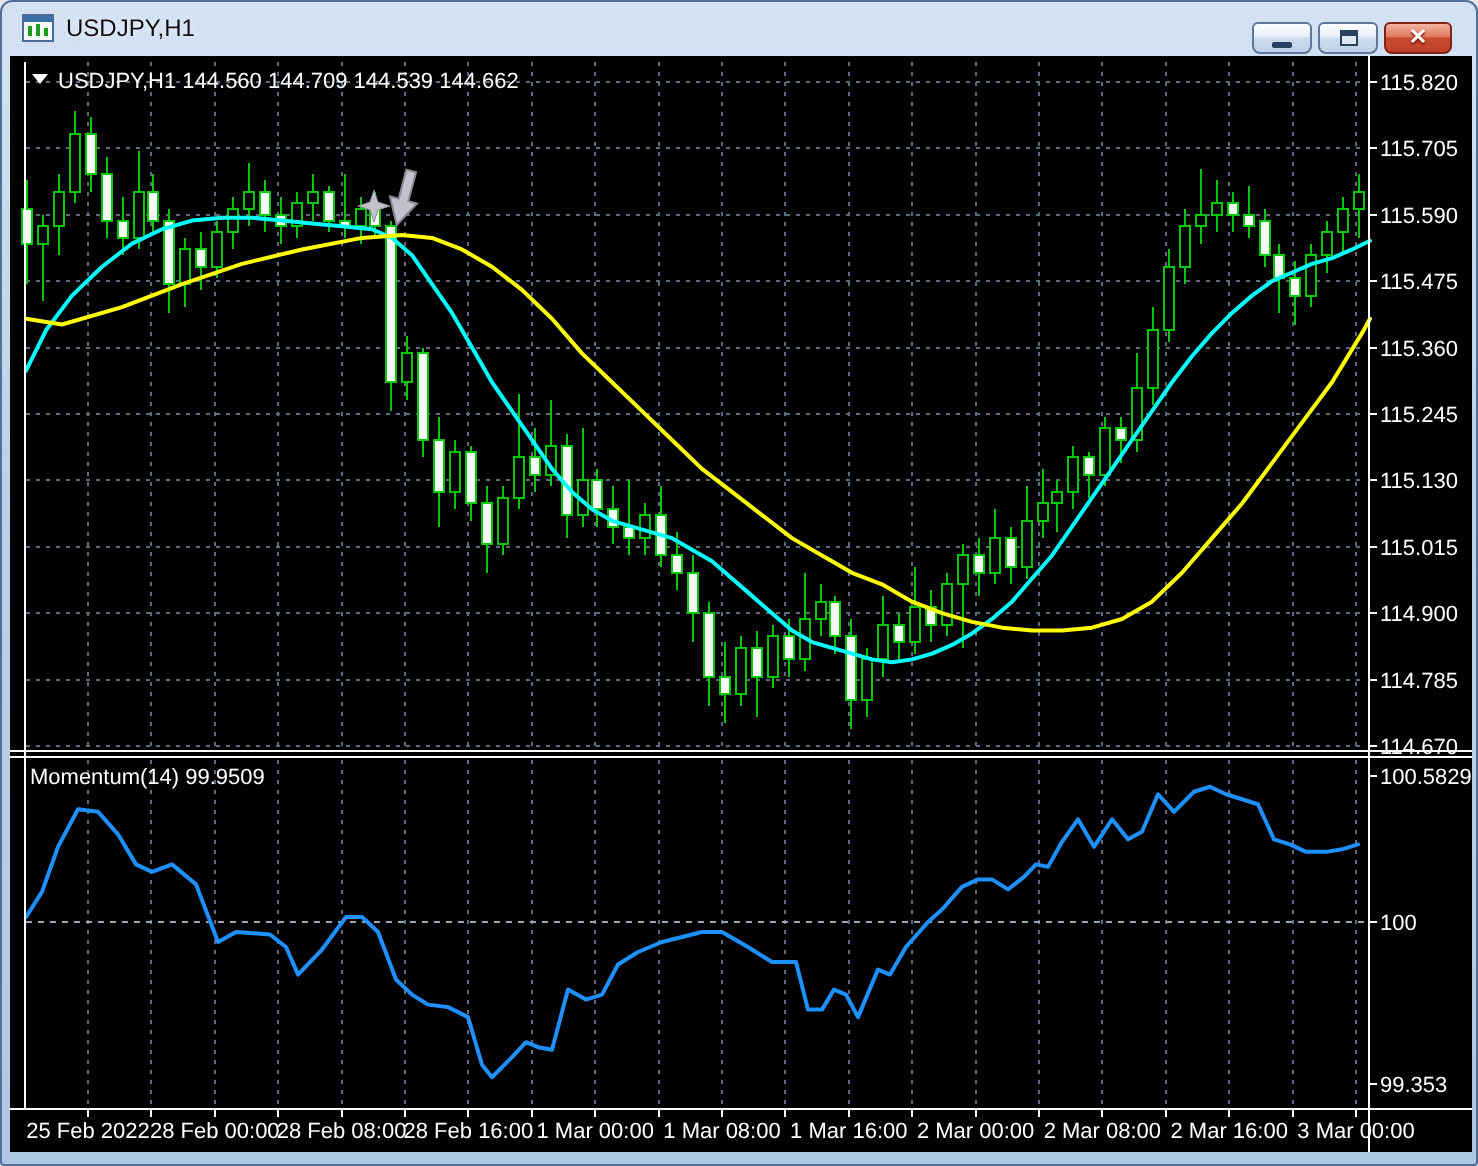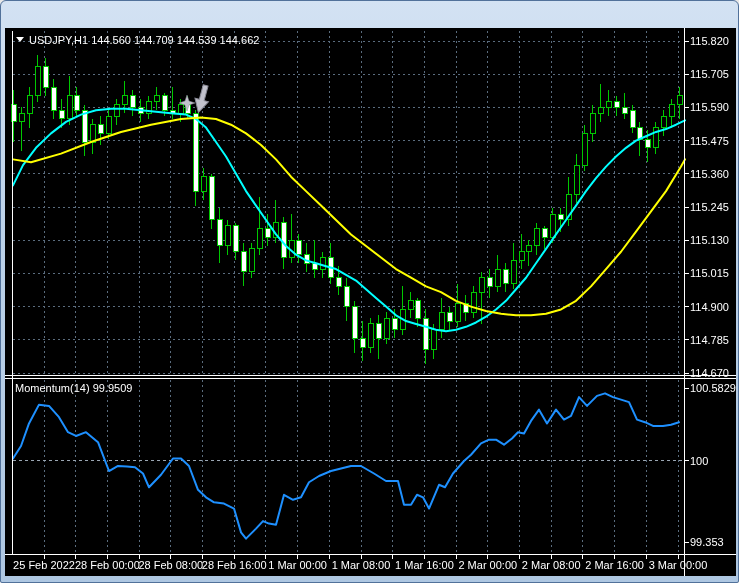--- a/index.html
+++ b/index.html
@@ -18,20 +18,43 @@
   .glyph-min{width:10px;height:3px;background:#27415f;margin-top:7px;border-radius:1px;}
   .glyph-max{width:9px;height:8px;box-sizing:border-box;border:1px solid #27415f;border-top-width:3px;background:#dde8f4;}
   .glyph-close{color:#fff;font-size:11px;font-weight:bold;line-height:14px;text-shadow:0 1px 1px #6d1708;}
   .client{position:absolute;left:4px;top:27px;width:731px;height:548px;background:#000;}
   svg text{font-family:"Liberation Sans",sans-serif;font-size:11px;fill:#ffffff;}
 </style>
 </head>
 <body>
 
 <div class="window">
+  <div class="titlebar">
+    <span class="app-icon">
+      <svg width="16" height="14" viewBox="0 0 16 14">
+        <rect x="0.5" y="0.5" width="15" height="13" fill="#f4f8fc" stroke="#4a6a95"></rect>
+        <rect x="1" y="1" width="14" height="3" fill="#3b6ea5"></rect>
+        <rect x="3" y="6" width="2" height="5" fill="#1d9c1d"></rect>
+        <rect x="7" y="5" width="2" height="6" fill="#1d9c1d"></rect>
+        <rect x="11" y="7" width="2" height="4" fill="#1d9c1d"></rect>
+      </svg>
+    </span>
+    <span class="title">USDJPY,H1</span>
+    <div class="caption-buttons">
+      <div class="cap-btn min" title="minimize">
+          <span class="glyph-min"></span>
+        </div>
+      <div class="cap-btn max" title="maximize">
+          <span class="glyph-max"></span>
+        </div>
+      <div class="cap-btn close" title="close">
+          <span class="glyph-close">✕</span>
+        </div>
+    </div>
+  </div>
 
   <div class="client">
     <svg width="731" height="548" viewBox="4 27 731 548">
       <g id="draw-layer">
           <g stroke="#5a6c7e" stroke-width="1" stroke-dasharray="2 3" shape-rendering="crispEdges">
             <line x1="43" y1="30" x2="43" y2="373"></line>
             <line x1="43" y1="379" x2="43" y2="551"></line>
             <line x1="74.7" y1="30" x2="74.7" y2="373"></line>
             <line x1="74.7" y1="379" x2="74.7" y2="551"></line>
             <line x1="106.4" y1="30" x2="106.4" y2="373"></line>

